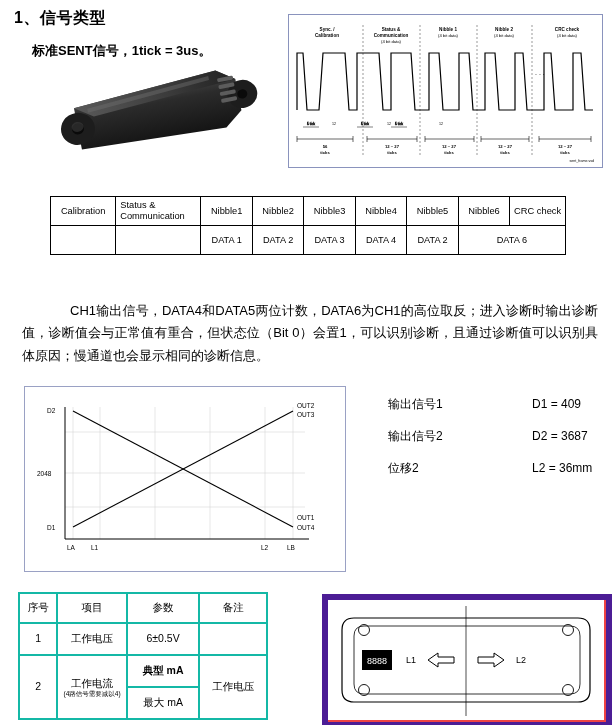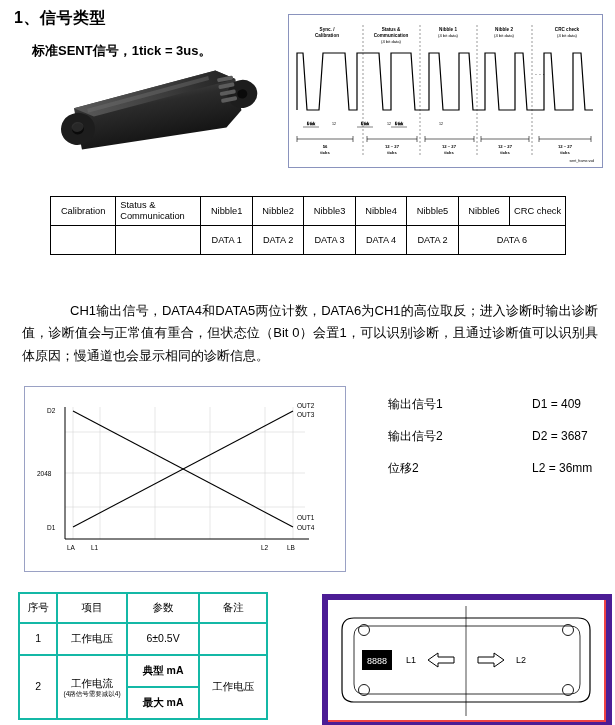--- a/index.html
+++ b/index.html
@@ -336,21 +336,21 @@
     <tr class="r2a">
       <td rowspan="2">2</td>
       <td rowspan="2">
         <span>工作电流</span>
         <span class="small">(4路信号需要减以4)</span>
       </td>
       <td style="font-weight:bold">典型 mA</td>
       <td rowspan="2">工作电压</td>
     </tr>
     <tr class="r2b">
-      <td style="font-weight:bold">最大 mA</td>
+      <td style="font-weight:normal">最大 mA</td>
     </tr>
   </tbody>
     </table>
 
   <div class="device">
     <svg width="276" height="120" viewBox="0 0 276 120">
       <rect x="0" y="0" width="276" height="120" fill="#ffffff"></rect>
 
       <path d="M26,18 L250,18 Q262,18 262,30 L262,90 Q262,102 250,102 L26,102 Q14,102 14,90 L14,30 Q14,18 26,18 Z" fill="none" stroke="#000" stroke-width="1.2"></path>
 

